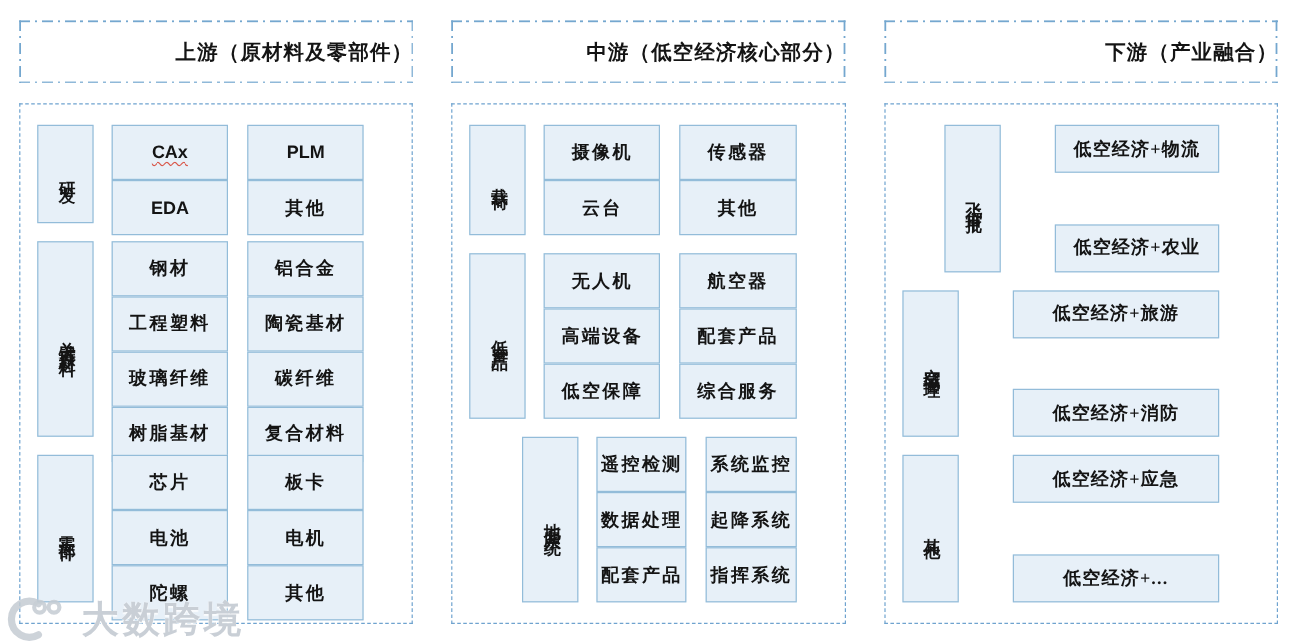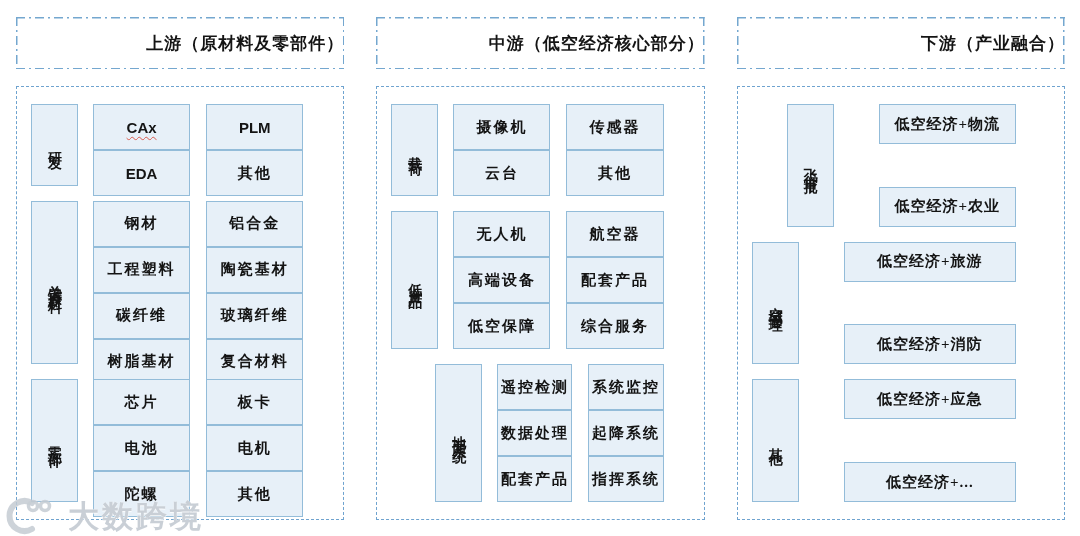--- a/index.html
+++ b/index.html
@@ -109,24 +109,24 @@
               <div class="item-box">
                 <span>铝合金</span>
               </div>
               <div class="item-box">
                 <span>工程塑料</span>
               </div>
               <div class="item-box">
                 <span>陶瓷基材</span>
               </div>
               <div class="item-box">
+                <span>玻璃纤维</span>
+              </div>
+              <div class="item-box">
                 <span>碳纤维</span>
-              </div>
-              <div class="item-box">
-                <span>玻璃纤维</span>
               </div>
               <div class="item-box">
                 <span>树脂基材</span>
               </div>
               <div class="item-box">
                 <span>复合材料</span>
               </div>
             </div>
           </div>
           <div class="group" style="flex-grow: 3; flex-basis: 108px;">

